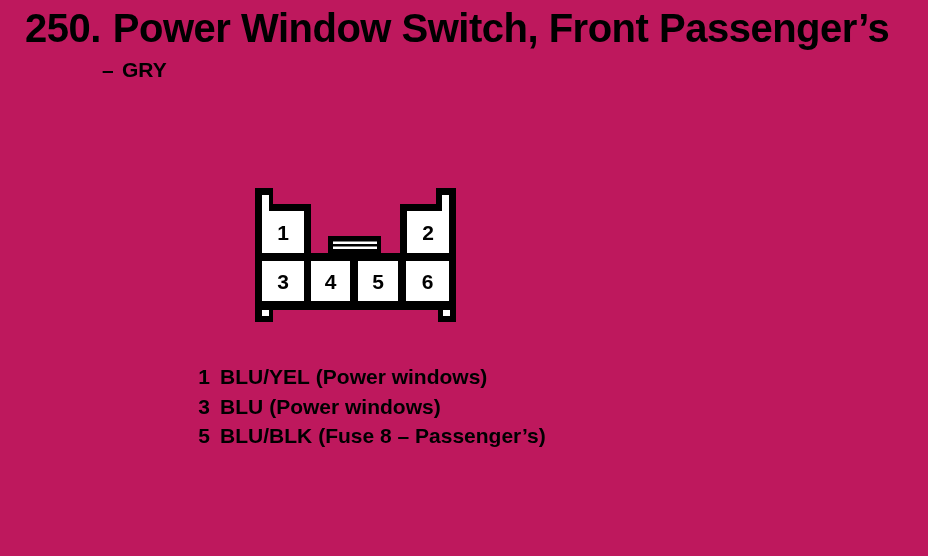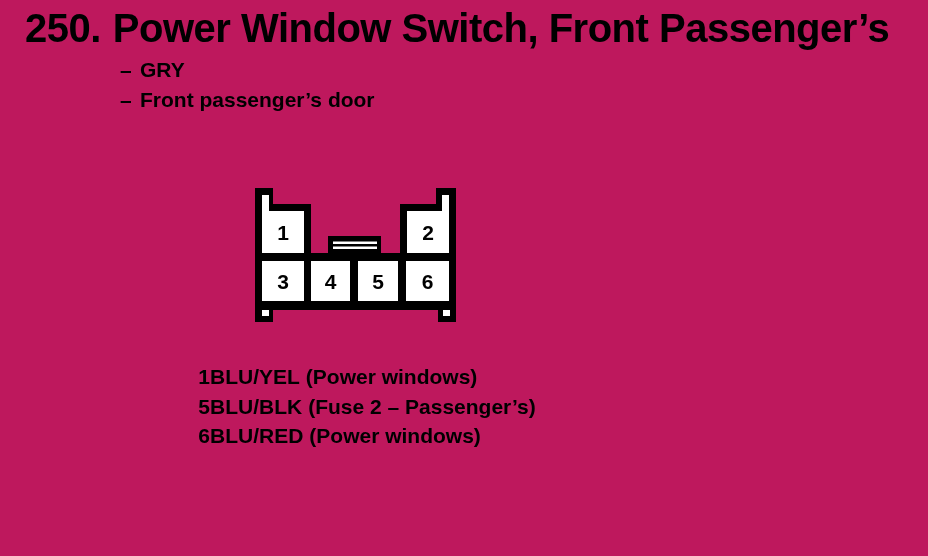--- a/index.html
+++ b/index.html
@@ -18,21 +18,21 @@
     top: 6px;
     font-size: 40px;
     font-weight: 700;
     line-height: 44px;
     white-space: nowrap;
     letter-spacing: -0.5px;
   }
   .item-no { margin-right: 12px; }
   .notes {
     position: absolute;
-    left: 120px;
+    left: 102px;
     top: 55px;
     font-size: 21px;
     font-weight: 700;
     line-height: 30px;
     white-space: nowrap;
   }
   .note-dash { display: inline-block; width: 20px; }
   .connector-svg {
     position: absolute;
     left: 248px;
@@ -48,38 +48,35 @@
   .pins {
     position: absolute;
     left: 196px;
     top: 362px;
     font-size: 21px;
     font-weight: 700;
     line-height: 29.6px;
     white-space: nowrap;
   }
   .pin-no { display: inline-block; width: 14px; text-align: right; }
-  .pin-color { margin-left: 0; }
+  .pin-color { margin-left: 10px; }
   .pin-desc { margin-left: 6px; }
 </style>
 </head>
 <body>
 
 <div class="page">
 
   <div class="title-line">
     <span class="item-no">250.</span><span class="title-text">Power Window Switch, Front Passenger’s</span>
   </div>
 
   <div class="notes">
     <div class="note-line">
       <span class="note-dash">–</span><span>GRY</span>
-    </div>
-    <div class="note-line">
-      <span class="note-dash">–</span><span>Front passenger’s door</span>
     </div>
   </div>
 
   <svg class="connector-svg" width="215" height="145" viewBox="248 183 215 145">
 
     <path d="M255,188 H273 V204 H311 V253 H328 V236 H381 V253 H400 V204 H436 V188 H456
              V322 H438 V310 H273 V322 H255 Z" fill="#000000"></path>
 
     <rect x="262" y="195" width="7" height="17" fill="#ffffff"></rect>
     <rect x="442" y="195" width="7" height="17" fill="#ffffff"></rect>
@@ -101,20 +98,20 @@
     <text x="330.5" y="288.5">4</text>
     <text x="378" y="288.5">5</text>
     <text x="427.5" y="288.5">6</text>
   </svg>
 
   <div class="pins">
     <div class="pin-row">
       <span class="pin-no">1</span><span class="pin-color">BLU/YEL</span><span class="pin-desc">(Power windows)</span>
     </div>
     <div class="pin-row">
-      <span class="pin-no">5</span><span class="pin-color">BLU/BLK</span><span class="pin-desc">(Fuse 2 – Passenger’s)</span>
+      <span class="pin-no">3</span><span class="pin-color">BLU</span><span class="pin-desc">(Power windows)</span>
     </div>
     <div class="pin-row">
-      <span class="pin-no">6</span><span class="pin-color">BLU/RED</span><span class="pin-desc">(Power windows)</span>
+      <span class="pin-no">5</span><span class="pin-color">BLU/BLK</span><span class="pin-desc">(Fuse 8 – Passenger’s)</span>
     </div>
   </div>
 
 </div>
 
 </body></html>

